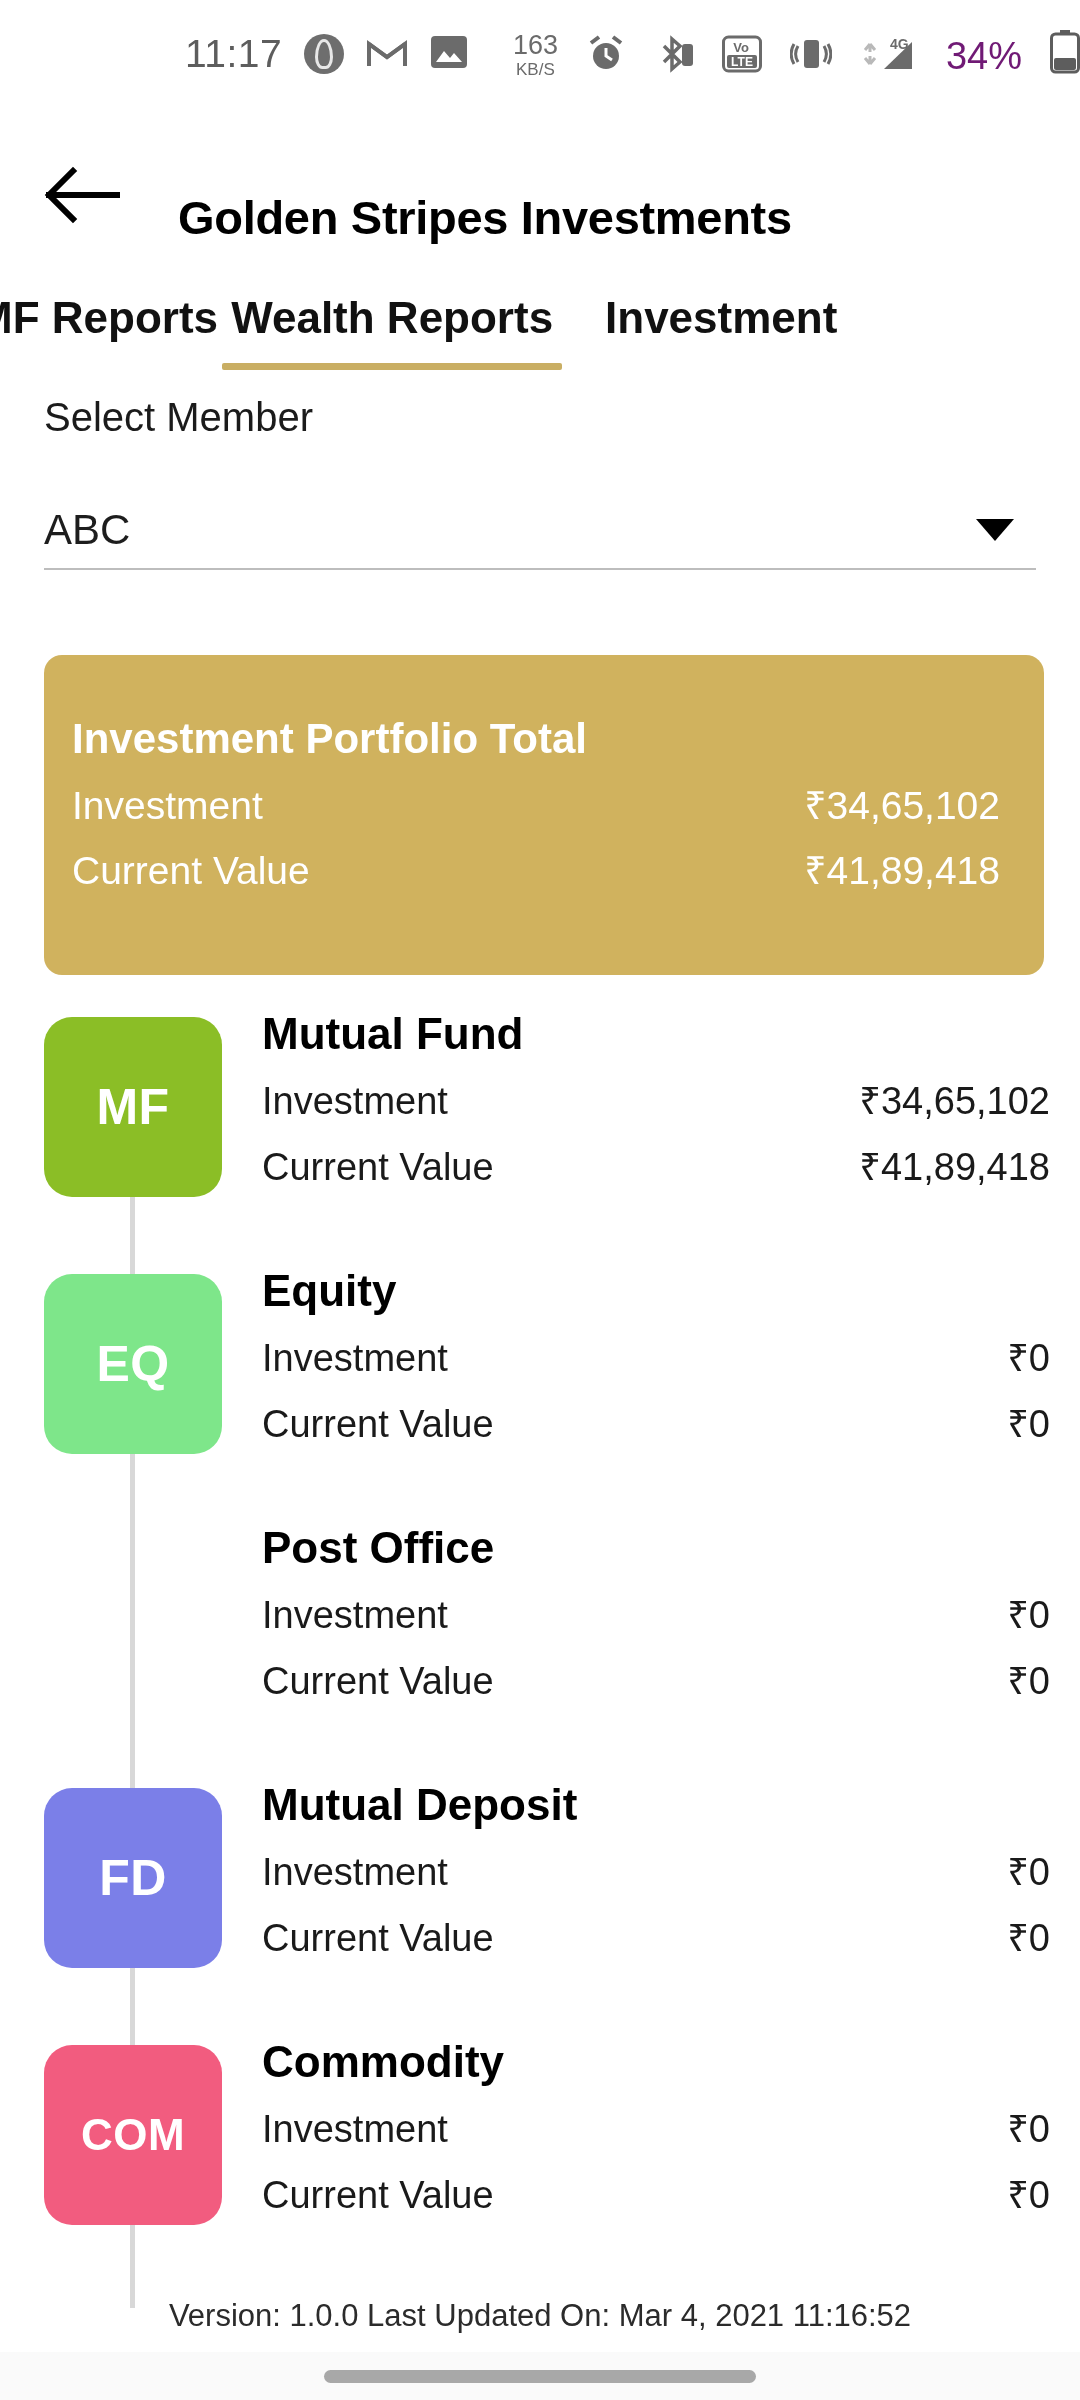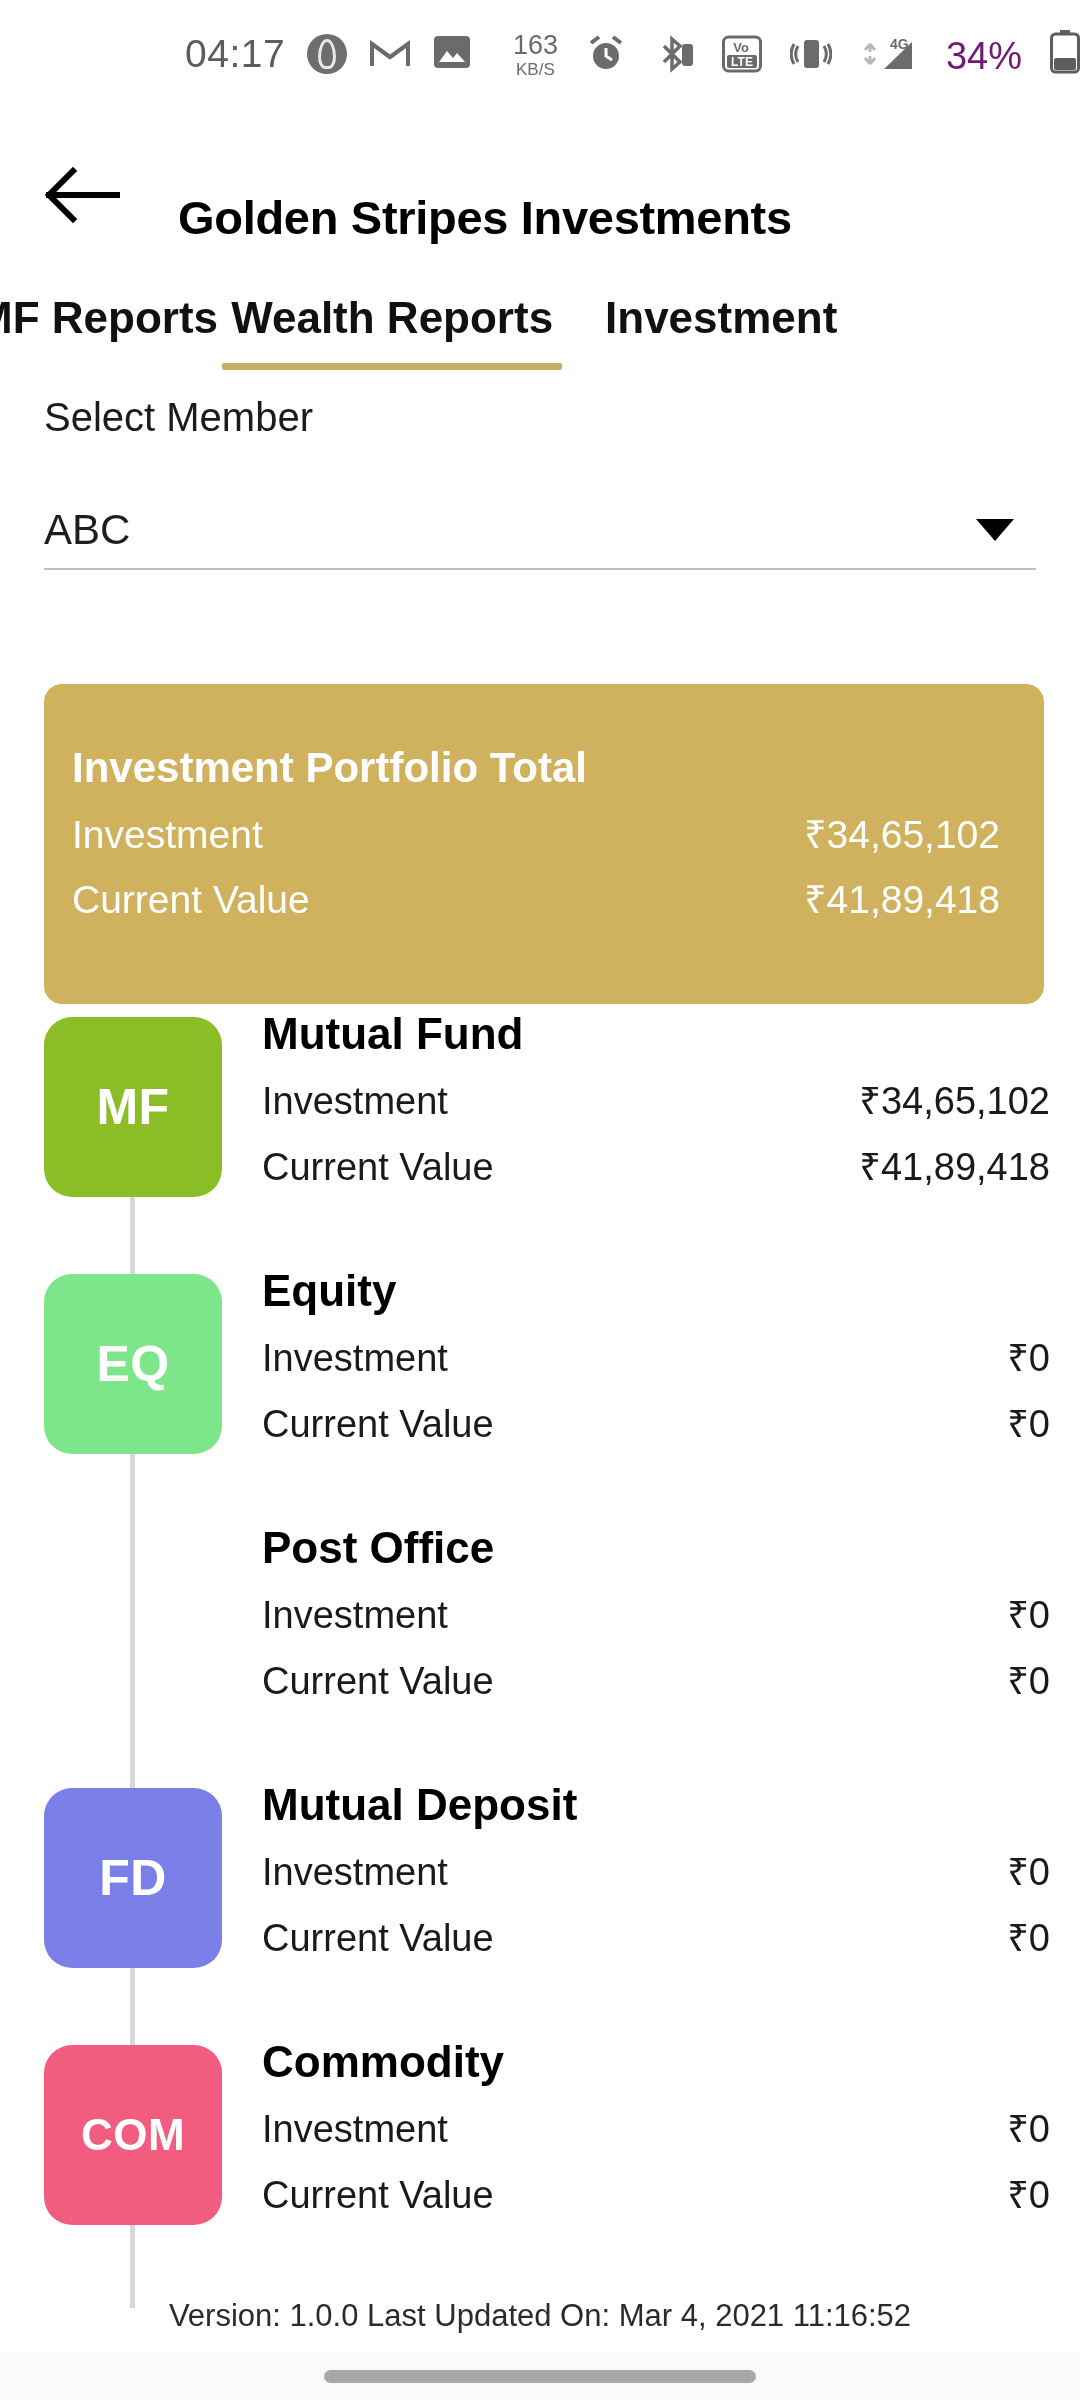--- a/index.html
+++ b/index.html
@@ -46,21 +46,21 @@
 
   
   .selwrap{ position:absolute; top:395px; left:44px; width:992px; }
   .sellabel{ font-size:40px; color:#1b1b1b; font-weight:400; }
   .selrow{ margin-top:52px; height:78px; display:flex; align-items:center; border-bottom:2px solid #bdbdbd; }
   .selval{ font-size:42px; color:#1d1d1d; }
   .caret{ margin-left:auto; margin-right:22px; width:0;height:0;
           border-left:19px solid transparent;border-right:19px solid transparent;border-top:22px solid #000; }
 
   
-  .goldcard{ position:absolute; top:684px; left:44px; width:1000px; height:320px;
+  .goldcard{ position:absolute; top:655px; left:44px; width:1000px; height:320px;
              background:#d0b25e; border-radius:18px; padding:60px 44px 0 28px; color:#fff; }
   .gc-title{ font-size:42px; font-weight:700; margin-bottom:14px; }
   .gc-row{ display:flex; align-items:baseline; font-size:39px; font-weight:400; margin-top:12px; }
   .gc-row .k{ }
   .gc-row .v{ margin-left:auto; }
 
   
   .assets{ position:absolute; top:1005px; left:0; width:1080px; }
   .arow{ position:relative; height:257px; }
   .tile{ position:absolute; left:44px; top:12px; width:178px; height:180px;
@@ -84,21 +84,21 @@
   .gesture-bar{ position:absolute; bottom:17px; left:50%; transform:translateX(-50%);
                 width:432px; height:13px; border-radius:8px; background:#a8a8a8; }
 </style>
 </head>
 <body>
 
 <div class="screen">
 
   <div class="statusbar">
     <div class="sb-left">
-      <span class="sb-time">04:17</span>
+      <span class="sb-time">11:17</span>
       <span class="ic appdot"></span>
       <span class="ic">
         <svg width="42" height="32" viewBox="0 0 42 32">
             <path d="M3 30V8l18 13L39 8v22" fill="none" stroke="#6b6b6b" stroke-width="4"></path>
             <path d="M3 8l18 13L39 8" fill="none" stroke="#6b6b6b" stroke-width="4"></path>
           </svg>
       </span>
       <span class="ic">
         <svg width="38" height="38" viewBox="0 0 38 38">
             <rect x="1" y="3" width="36" height="32" rx="4" fill="#6b6b6b"></rect>

